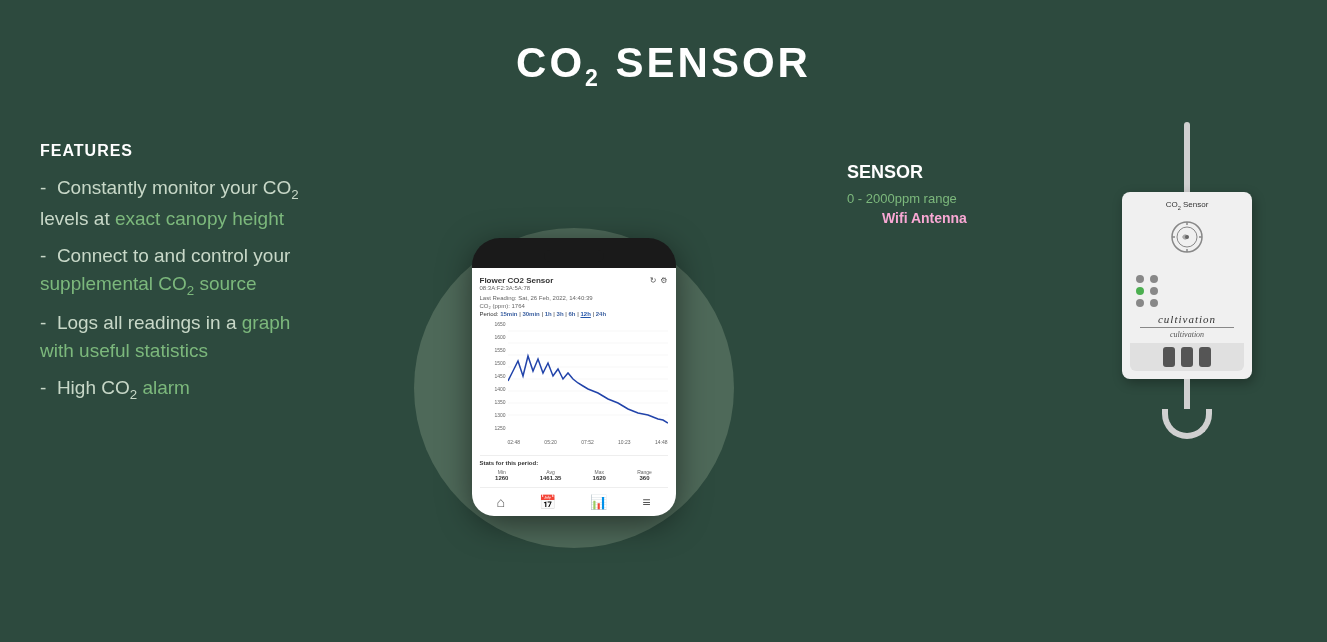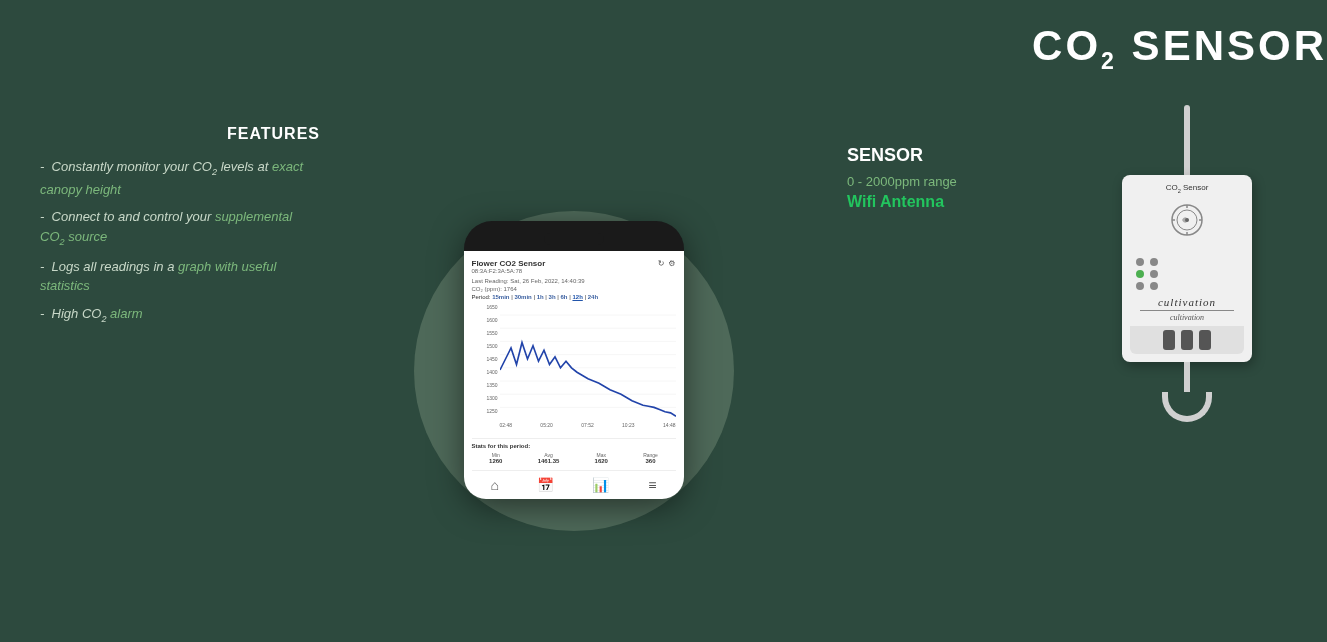--- a/index.html
+++ b/index.html
@@ -7,22 +7,22 @@
       width: 1327px;
       height: 642px;
       background-color: #2d4a3e;
       font-family: Arial, sans-serif;
       color: white;
       overflow: hidden;
       position: relative;
     }
 
     .page-title {
-      text-align: right;
-      padding-top: 22px;
+      text-align: center;
+      padding-top: 39px;
       font-size: 42px;
       font-weight: bold;
       letter-spacing: 3px;
     }
 
     .page-title sub {
       font-size: 0.55em;
       vertical-align: sub;
     }
 
@@ -39,29 +39,27 @@
       width: 280px;
       flex-shrink: 0;
       padding-top: 20px;
     }
 
     .features-title {
       font-size: 16px;
       font-weight: bold;
       margin-bottom: 14px;
       letter-spacing: 1px;
-      text-align: right;
     }
 
     .feature-item {
-      font-size: 13px;
+      font-size: 19px;
       color: #c8d8c8;
       margin-bottom: 8px;
       line-height: 1.5;
-      font-style: italic;
     }
 
     .feature-item a, .feature-link {
       color: #7cb87c;
       text-decoration: none;
     }
 
     
     .phone-container {
       flex: 1;
@@ -79,21 +77,21 @@
       background: rgba(180, 200, 170, 0.25);
       border-radius: 50%;
       top: 50%;
       left: 50%;
       transform: translate(-50%, -45%);
     }
 
     .phone-mockup {
       position: relative;
       z-index: 2;
-      width: 220px;
+      width: 204px;
       background: #1a1a1a;
       border-radius: 28px;
       padding: 12px 0 0 0;
       box-shadow: 0 8px 32px rgba(0,0,0,0.5);
       margin-top: 10px;
     }
 
     .phone-notch {
       width: 60px;
       height: 12px;
@@ -268,24 +266,25 @@
     }
 
     .sensor-spec-plain {
       font-size: 13px;
       color: #7cb87c;
       margin-bottom: 12px;
       line-height: 1.5;
     }
 
     .wifi-title {
-      font-size: 16px;
+      font-size: 14px;
       font-weight: bold;
       margin-bottom: 8px;
-      color: #22c55e;
+      color: #f9a8d4;
+      margin-left: 35px;
     }
 
     
     .device-container {
       width: 200px;
       flex-shrink: 0;
       display: flex;
       flex-direction: column;
       align-items: center;
       padding-top: 0;

